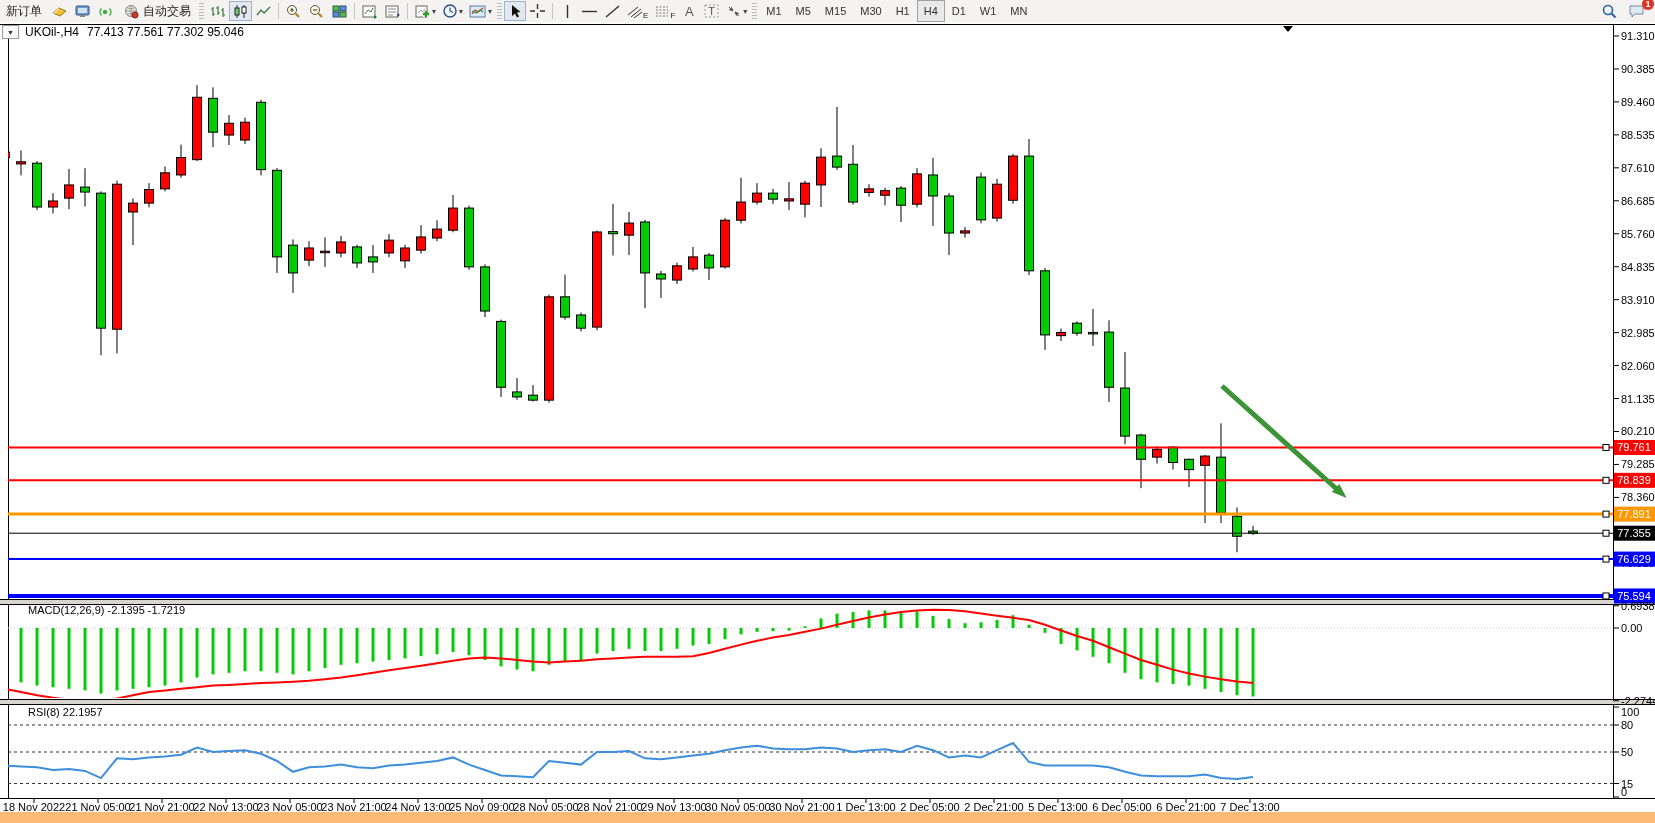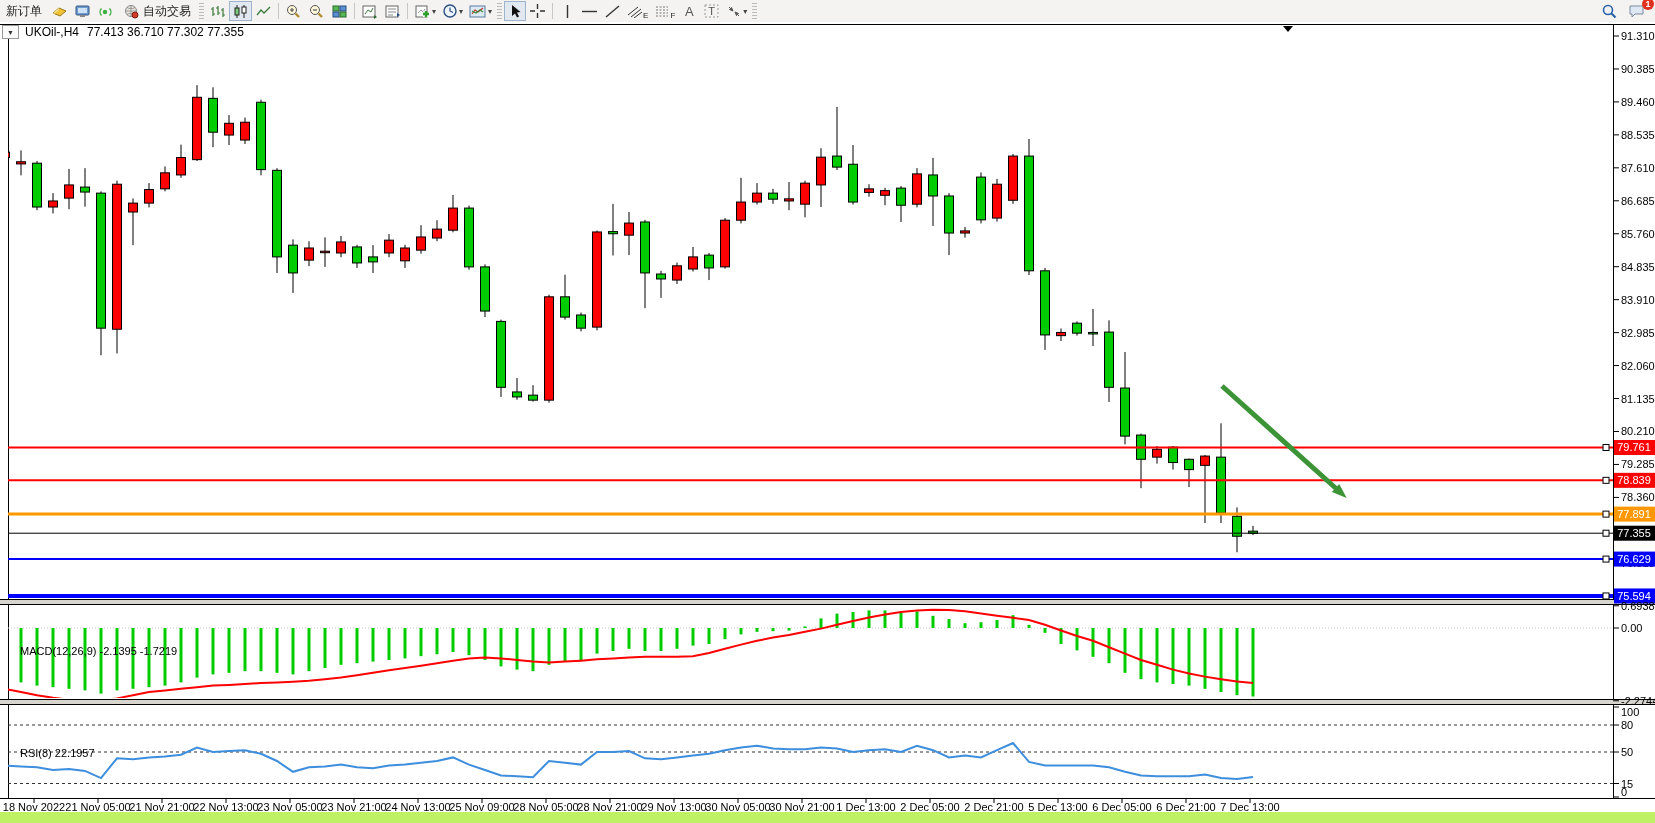--- a/index.html
+++ b/index.html
@@ -1,17 +1,17 @@
 <!DOCTYPE html>
 <html><head>
 <meta charset="utf-8">
 <style>
   html,body{margin:0;padding:0;width:1655px;height:823px;overflow:hidden;
     background:#e8e8e8;font-family:"Liberation Sans","DejaVu Sans",sans-serif;}
-  #app{position:relative;width:1655px;height:823px;background:#bef264;}
+  #app{position:relative;width:1655px;height:823px;background:#fdba74;}
   
   #toolbar{position:absolute;left:0;top:0;width:1655px;height:22px;background:#f4f3f1;
     border-bottom:1px solid #b9b9b9;display:flex;align-items:center;font-size:12px;color:#222;}
   .tb-btn{height:20px;min-width:22px;display:flex;align-items:center;justify-content:center;
     padding:0 2px;box-sizing:border-box;border:1px solid transparent;cursor:default;}
   .tb-btn.pressed{background:#e2e8ef;border:1px solid #9db4cc;}
   .tb-btn.text{padding:0 5px;white-space:nowrap;}
   .tb-sep{width:1px;height:16px;background:#c7c7c7;margin:0 3px;}
   .tb-grip{width:5px;height:16px;margin:0 2px;
     background:repeating-linear-gradient(#bbb 0 1px,transparent 1px 3px);}
@@ -21,21 +21,21 @@
   .tf-btn.pressed{background:#e9e9e9;border:1px solid #a0a0a0;}
   #tb-right{margin-left:auto;display:flex;align-items:center;margin-right:6px;}
   .badge{position:absolute;top:-4px;right:-6px;background:#e03020;color:#fff;font-size:9px;
     border-radius:7px;min-width:12px;height:12px;line-height:12px;text-align:center;font-weight:bold;}
   
   #chart-header{position:absolute;left:2px;top:25px;display:flex;align-items:center;
     font-size:12px;color:#000;z-index:5;}
   #collapse-btn{width:15px;height:12px;border:1px solid #9a9a9a;background:#fbfbfb;font-size:7px;
     display:flex;align-items:center;justify-content:center;margin-right:6px;color:#333;}
   #chart-header .ohlc{margin-left:8px;}
-  .panel-label{position:absolute;left:20px;font-size:11px;color:#000;z-index:5;margin-top:41px;}
+  .panel-label{position:absolute;left:28px;font-size:11px;color:#000;z-index:5;}
   svg text{font-family:"Liberation Sans","DejaVu Sans",sans-serif;}
 </style>
 </head>
 <body>
 <div id="app">
 
   <div id="toolbar">
     <div class="tb-btn text">新订单</div>
     <div class="tb-btn">
       <svg width="17" height="15">
@@ -195,40 +195,51 @@
         </svg>
     </div>
     <div class="tb-btn">
       <svg width="16" height="15">
           <path d="M3 3 l4 4 M7 7 l-1.5 -3.5 l-2 2 z" stroke="#555" fill="#555"></path>
           <path d="M13 12 l-4 -4 M9 8 l1.5 3.5 l2 -2 z" stroke="#555" fill="#555"></path>
         </svg>
       <span class="caret">▾</span>
     </div>
     <div class="tb-grip"></div>
+    <div id="tf-group" style="display:flex;align-items:center;">
+        <div class="tf-btn">M1</div>
+        <div class="tf-btn">M5</div>
+        <div class="tf-btn">M15</div>
+        <div class="tf-btn">M30</div>
+        <div class="tf-btn">H1</div>
+        <div class="tf-btn pressed">H4</div>
+        <div class="tf-btn">D1</div>
+        <div class="tf-btn">W1</div>
+        <div class="tf-btn">MN</div>
+      </div>
     <div id="tb-right">
       <div class="tb-btn">
         <svg width="18" height="17">
             <circle cx="8" cy="7" r="4.5" fill="none" stroke="#2a5faa" stroke-width="1.6"></circle>
             <line x1="11.5" y1="10.5" x2="15.5" y2="14.5" stroke="#2a5faa" stroke-width="2.2"></line>
           </svg>
       </div>
       <div class="tb-btn" style="position:relative;margin-left:4px;">
         <svg width="18" height="16">
             <path d="M2 3 h13 v8 h-8 l-3 3 v-3 h-2 z" fill="#dfe8f2" stroke="#7a8aa0"></path>
           </svg>
         <span class="badge">1</span>
       </div>
     </div>
   </div>
 
   <div id="chart-header">
     <div id="collapse-btn">▼</div>
     <span>UKOil-,H4</span>
-    <span class="ohlc">77.413 36.710 77.302 77.355</span>
+    <span class="ohlc">77.413 77.561 77.302 95.046</span>
   </div>
   <div class="panel-label" style="top:604px">MACD(12,26,9) -2.1395 -1.7219</div>
   <div class="panel-label" style="top:706px">RSI(8) 22.1957</div>
 
   <svg id="cv" width="1655" height="823" style="position:absolute;left:0;top:0;">
       <rect x="0" y="22" width="1655" height="790" fill="#fff"></rect>
       <defs>
         <clipPath id="clipMain">
           <rect x="8" y="25" width="1605" height="573"></rect>
         </clipPath>

